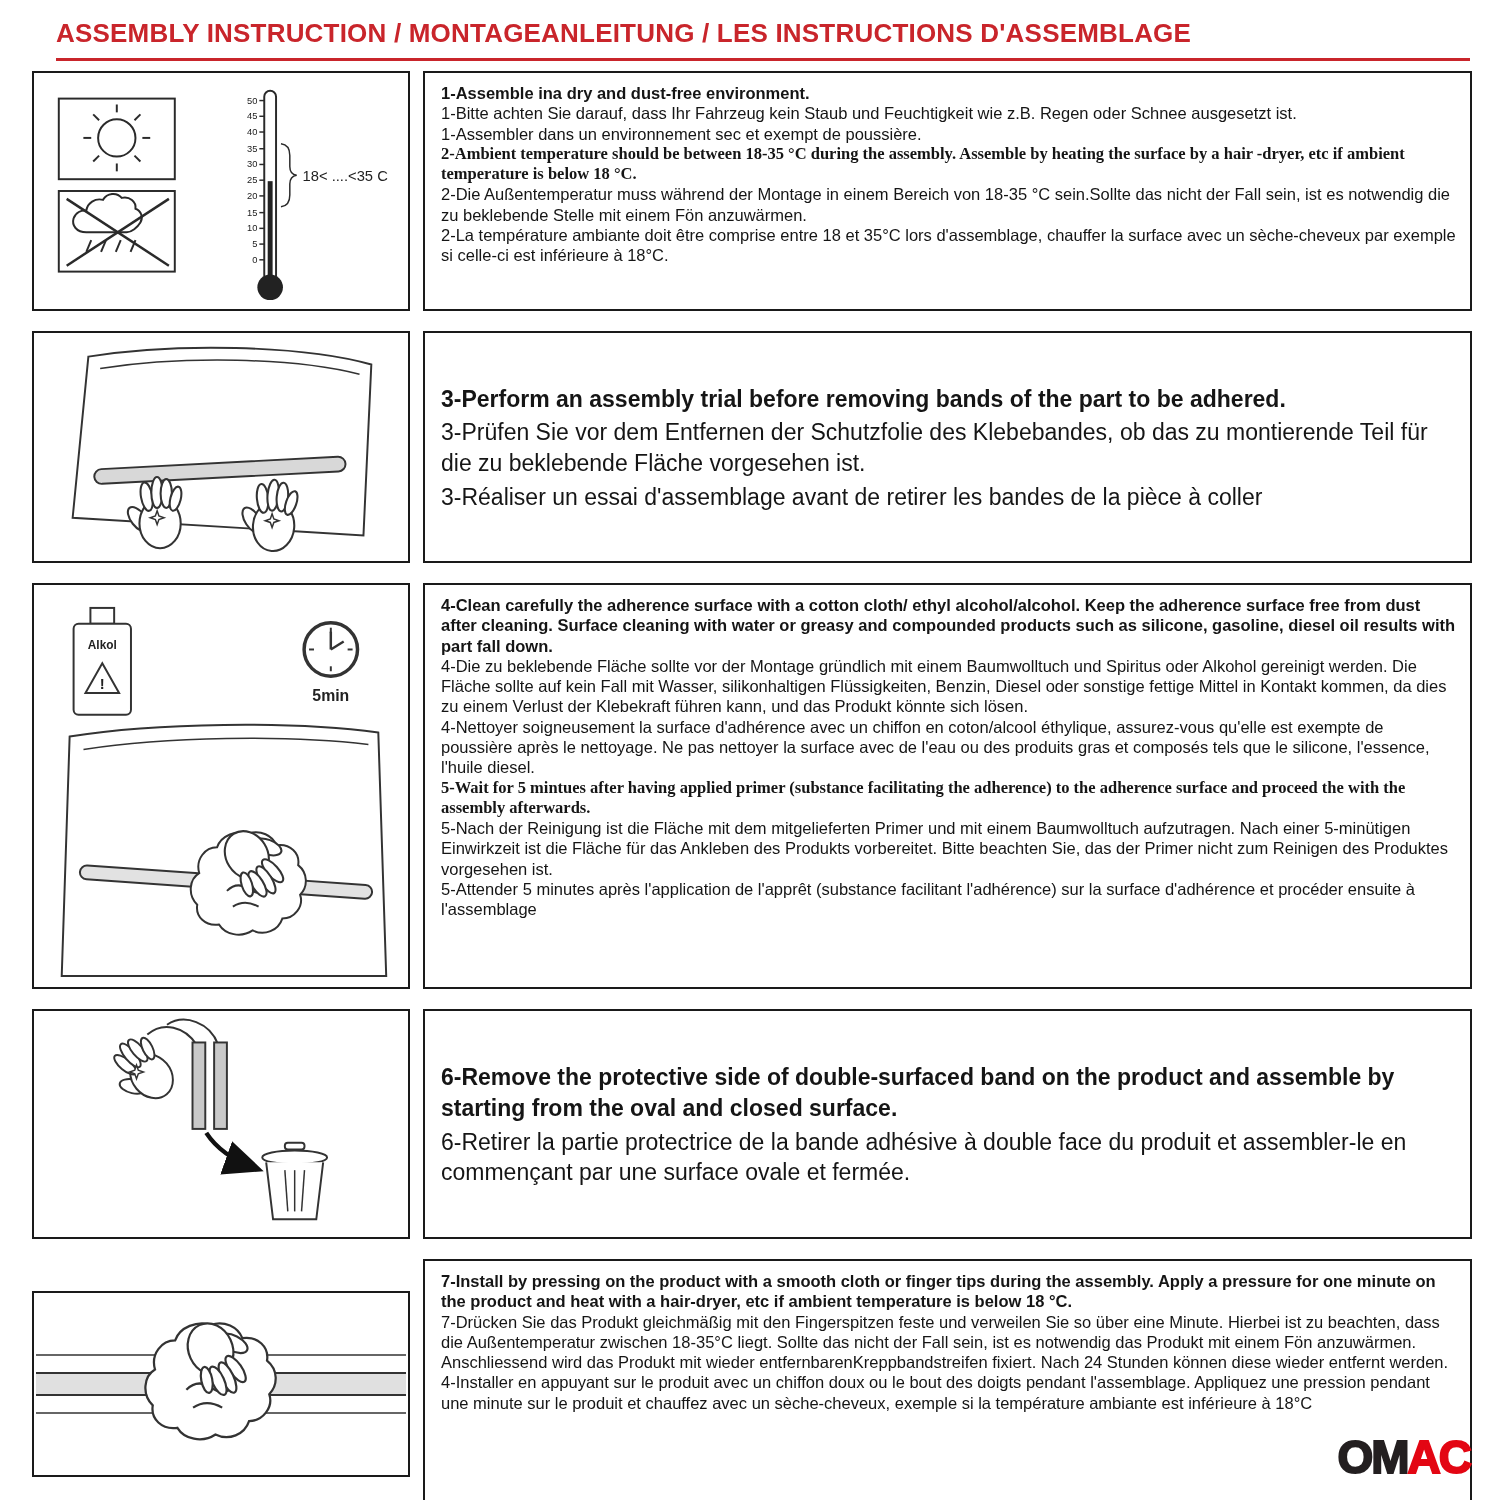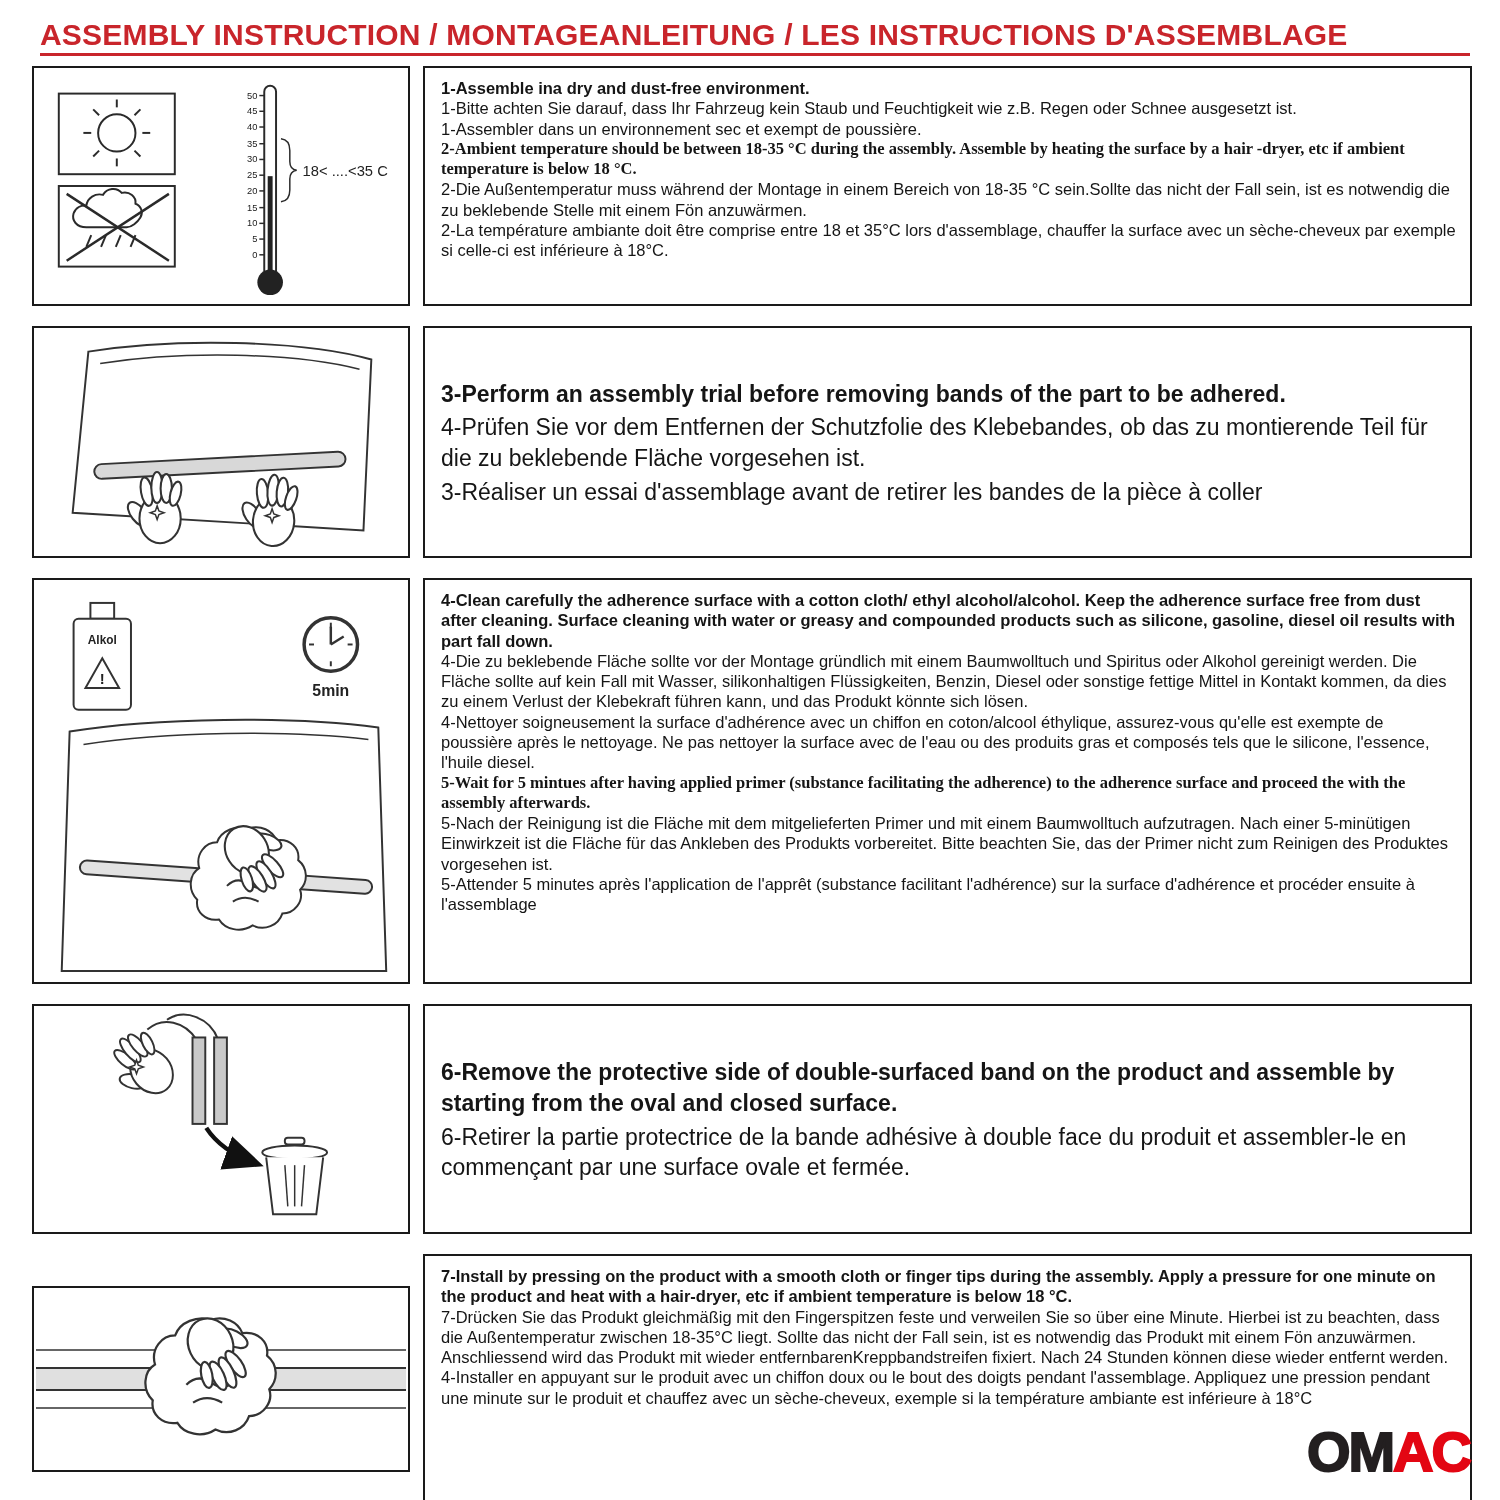--- a/index.html
+++ b/index.html
@@ -3,43 +3,43 @@
 <meta charset="utf-8">
 <style>
   html,body { margin:0; padding:0; }
   body {
     width:1500px; height:1500px; background:#ffffff; color:#151515;
     font-family:"Liberation Sans", sans-serif;
     position:relative; box-sizing:border-box;
     padding:14px 28px 20px 32px; overflow:hidden;
   }
   .title {
-    color:#c9252b; font-size:30px; font-weight:bold; letter-spacing:0.2px;
-    margin:4px 2px 0 8px; padding-bottom:1px; border-bottom:3px solid #c9252b;
+    color:#c9252b; font-size:26px; font-weight:bold; letter-spacing:0.2px;
+    margin:4px 2px 0 24px; padding-bottom:9px; border-bottom:3px solid #c9252b;
   }
   .rows { display:flex; flex-direction:column; gap:20px; margin-top:10px; }
   .row  { display:flex; gap:13px; align-items:stretch; }
   .img-box {
     flex:0 0 374px; border:2px solid #1a1a1a; background:#fff;
     display:flex; align-items:center; justify-content:center; overflow:hidden;
   }
   .text-box { flex:1; border:2px solid #1a1a1a; background:#fff; padding:10px 12px 8px 16px; box-sizing:border-box; }
   .text-box p { margin:0; }
   .small { font-size:16.5px; line-height:1.23; }
   .big   { font-size:23px; line-height:1.33; display:flex; flex-direction:column; justify-content:center; }
   .big p + p { margin-top:3px; }
   .b   { font-weight:bold; }
   .gap { margin-top:18px;font-family:Liberation Serif, serif; }
   .r1 { min-height:240px; } .r2 { min-height:232px; } .r3 { min-height:406px; }
   .r4 { min-height:230px; } .r5 { min-height:250px;border-radius:26px; }
   .r5 .img-box { align-self:center; height:182px; }
   svg text { font-family:"Liberation Sans", sans-serif; fill:#222; }
   .logo {
     position:absolute; right:30px; bottom:20px;
-    font-weight:bold; font-size:56px; letter-spacing:-2px; line-height:1;
+    font-weight:bold; font-size:46px; letter-spacing:-2px; line-height:1;
   }
   .logo .dark { color:#231f20; -webkit-text-stroke:2px #231f20; }
   .logo .red  { color:#e30613; -webkit-text-stroke:2px #e30613; }
 </style>
 </head>
 <body>
 
 <svg width="0" height="0" style="position:absolute" aria-hidden="true">
   <defs>
     <g id="hand-shape" stroke-linejoin="round">
@@ -151,21 +151,21 @@
           <use href="#sparkle" fill="#fff" stroke="#333" stroke-width="1.5" transform="translate(122 186)"></use>
         </g>
         <g>
           <use href="#hand-shape" fill="#fff" stroke="#333" stroke-width="2" transform="translate(242 178) scale(1.05) rotate(5)"></use>
           <use href="#sparkle" fill="#fff" stroke="#333" stroke-width="1.5" transform="translate(239 189)"></use>
         </g>
       </svg>
     </div>
     <div class="text-box big">
       <p class="b">3-Perform an assembly trial before removing bands of the part to be adhered.</p>
-      <p>4-Prüfen Sie vor dem Entfernen der Schutzfolie des Klebebandes, ob das zu montierende Teil für die zu beklebende Fläche vorgesehen ist.</p>
+      <p>3-Prüfen Sie vor dem Entfernen der Schutzfolie des Klebebandes, ob das zu montierende Teil für die zu beklebende Fläche vorgesehen ist.</p>
       <p>3-Réaliser un essai d'assemblage avant de retirer les bandes de la pièce à coller</p>
     </div>
   </div>
 
   <div class="row r3">
     <div class="img-box">
       <svg viewBox="0 0 374 400" width="370" height="398">
         <g>
           <rect x="55" y="20" width="24" height="16" fill="#fff" stroke="#333" stroke-width="2"></rect>
           <rect x="38" y="36" width="58" height="92" rx="5" fill="#fff" stroke="#333" stroke-width="2"></rect>

